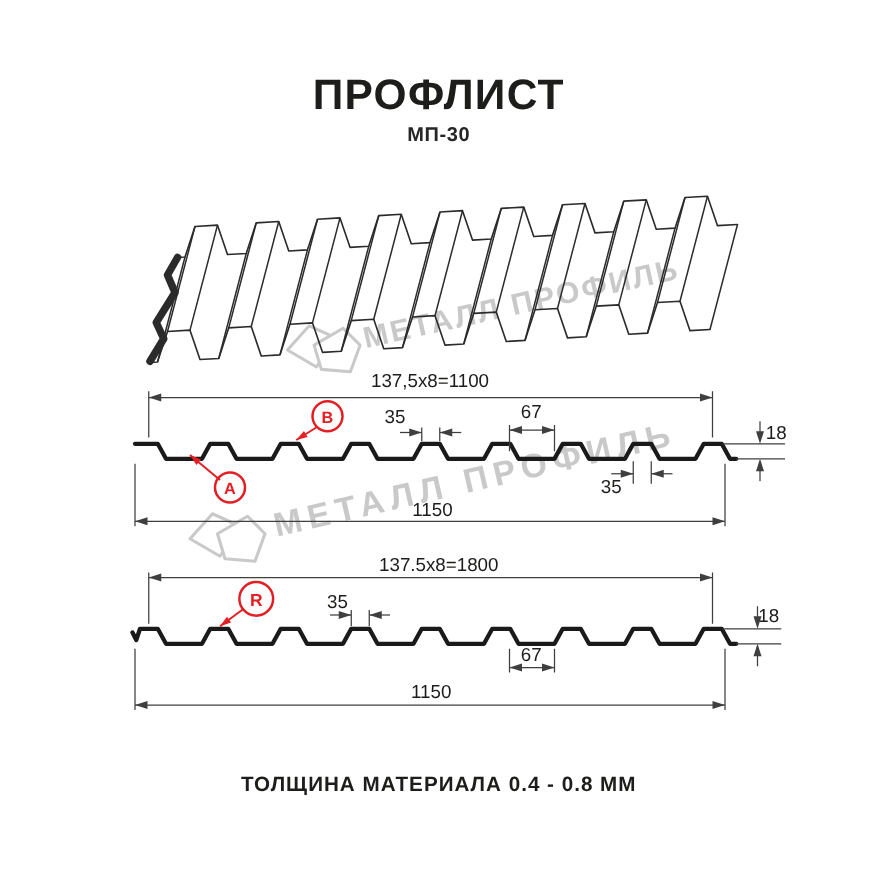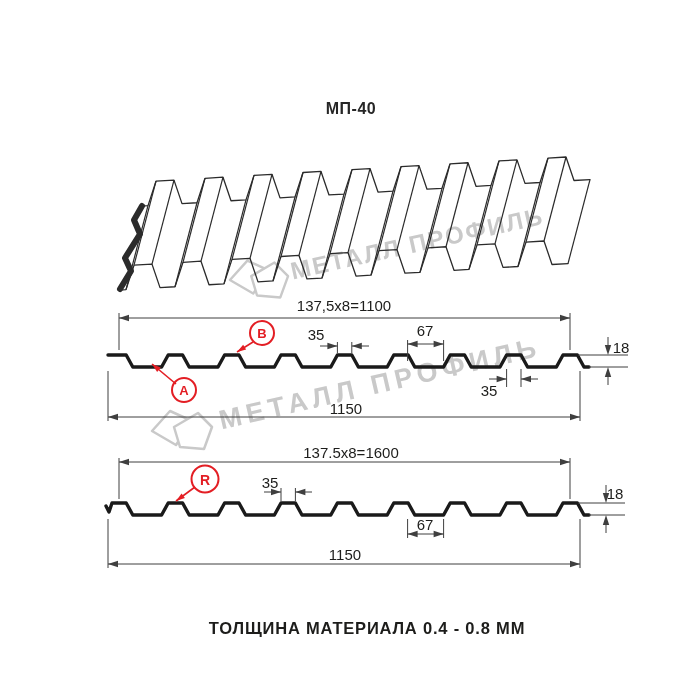--- a/index.html
+++ b/index.html
@@ -1,36 +1,37 @@
 <!DOCTYPE html>
 <html><head>
 <meta charset="utf-8">
 <style>
   html,body{margin:0;padding:0;background:#fff;}
   #page{position:relative;width:700px;height:700px;background:#ffffff;overflow:hidden;
         font-family:"Liberation Sans","DejaVu Sans",sans-serif;color:#1d1d1b;}
   .t{position:absolute;transform:translate(-50%,-50%);white-space:nowrap;z-index:3;}
   .title{font-size:34px;font-weight:800;letter-spacing:1px;color:#1d1d1b;}
   .subtitle{font-size:16px;font-weight:700;letter-spacing:.5px;color:#262626;}
-  .footer{font-size:16.5px;font-weight:700;letter-spacing:.8px;color:#1d1d1b;margin-left:16px;}
+  .footer{font-size:16.5px;font-weight:700;letter-spacing:.8px;color:#1d1d1b;}
   .dim{font-size:15px;font-weight:400;color:#1d1d1b;text-align:right;}
   .circ{position:absolute;transform:translate(-50%,-50%);border:2px solid #e31e24;border-radius:50%;
         color:#e31e24;display:flex;align-items:center;justify-content:center;
         font-weight:700;z-index:3;background:transparent;}
   .wmtext{position:absolute;color:#c9c9c9;font-weight:700;white-space:nowrap;
           transform-origin:0 0;z-index:1;}
   .wmlogo{position:absolute;z-index:1;}
   #draw{position:absolute;left:0;top:0;z-index:2;pointer-events:none;}
 </style>
 </head>
 <body>
 
 <div id="page">
 
-  <div class="t subtitle" style="left:351px;top:109px;">МП-40</div>
+  <div class="t title" style="left:351px;top:77px;">ПРОФЛИСТ</div>
+  <div class="t subtitle" style="left:351px;top:109px;">МП-30</div>
 
   <svg class="wmlogo" style="left:228px;top:250px;" width="62" height="60" viewBox="0 0 64 60">
     <polygon points="2,30 20,10 42,20 26,44" fill="#ffffff" stroke="#c9c9c9" stroke-width="2.5" stroke-linejoin="round"></polygon>
     <polygon points="24,26 48,12 62,26 54,48 30,46" fill="#ffffff" stroke="#c9c9c9" stroke-width="2.5" stroke-linejoin="round"></polygon>
   </svg>
   <div class="wmtext" style="left:288px;top:258px;font-size:24px;letter-spacing:2px;transform:rotate(-12.5deg);">МЕТАЛЛ ПРОФИЛЬ</div>
 
   <svg class="wmlogo" style="left:150px;top:400px;" width="64" height="62" viewBox="0 0 64 60">
     <polygon points="2,30 20,10 42,20 26,44" fill="#ffffff" stroke="#c9c9c9" stroke-width="2.5" stroke-linejoin="round"></polygon>
     <polygon points="24,26 48,12 62,26 54,48 30,46" fill="#ffffff" stroke="#c9c9c9" stroke-width="2.5" stroke-linejoin="round"></polygon>
@@ -141,21 +142,21 @@
 
   <div class="t dim" style="left:344px;top:305px;">137,5x8=1100</div>
   <div class="t dim" style="left:316px;top:334px;">35</div>
   <div class="t dim" style="left:425px;top:330px;">67</div>
   <div class="t dim" style="left:621px;top:347px;">18</div>
   <div class="t dim" style="left:489px;top:390px;">35</div>
   <div class="t dim" style="left:346px;top:408px;">1150</div>
   <div class="circ" style="left:184px;top:390px;width:22px;height:22px;font-size:13px;">А</div>
   <div class="circ" style="left:262px;top:333px;width:22px;height:22px;font-size:13px;">В</div>
 
-  <div class="t dim" style="left:351px;top:452px;">137.5x8=1600</div>
+  <div class="t dim" style="left:351px;top:452px;">137.5x8=1800</div>
   <div class="t dim" style="left:270px;top:482px;">35</div>
   <div class="t dim" style="left:425px;top:524px;">67</div>
   <div class="t dim" style="left:615px;top:493px;">18</div>
   <div class="t dim" style="left:345px;top:554px;">1150</div>
   <div class="circ" style="left:205px;top:479px;width:25px;height:25px;font-size:14px;">R</div>
 
   <div class="t footer" style="left:351px;top:628px;">ТОЛЩИНА МАТЕРИАЛА 0.4 - 0.8 ММ</div>
 </div>
 
 </body></html>

